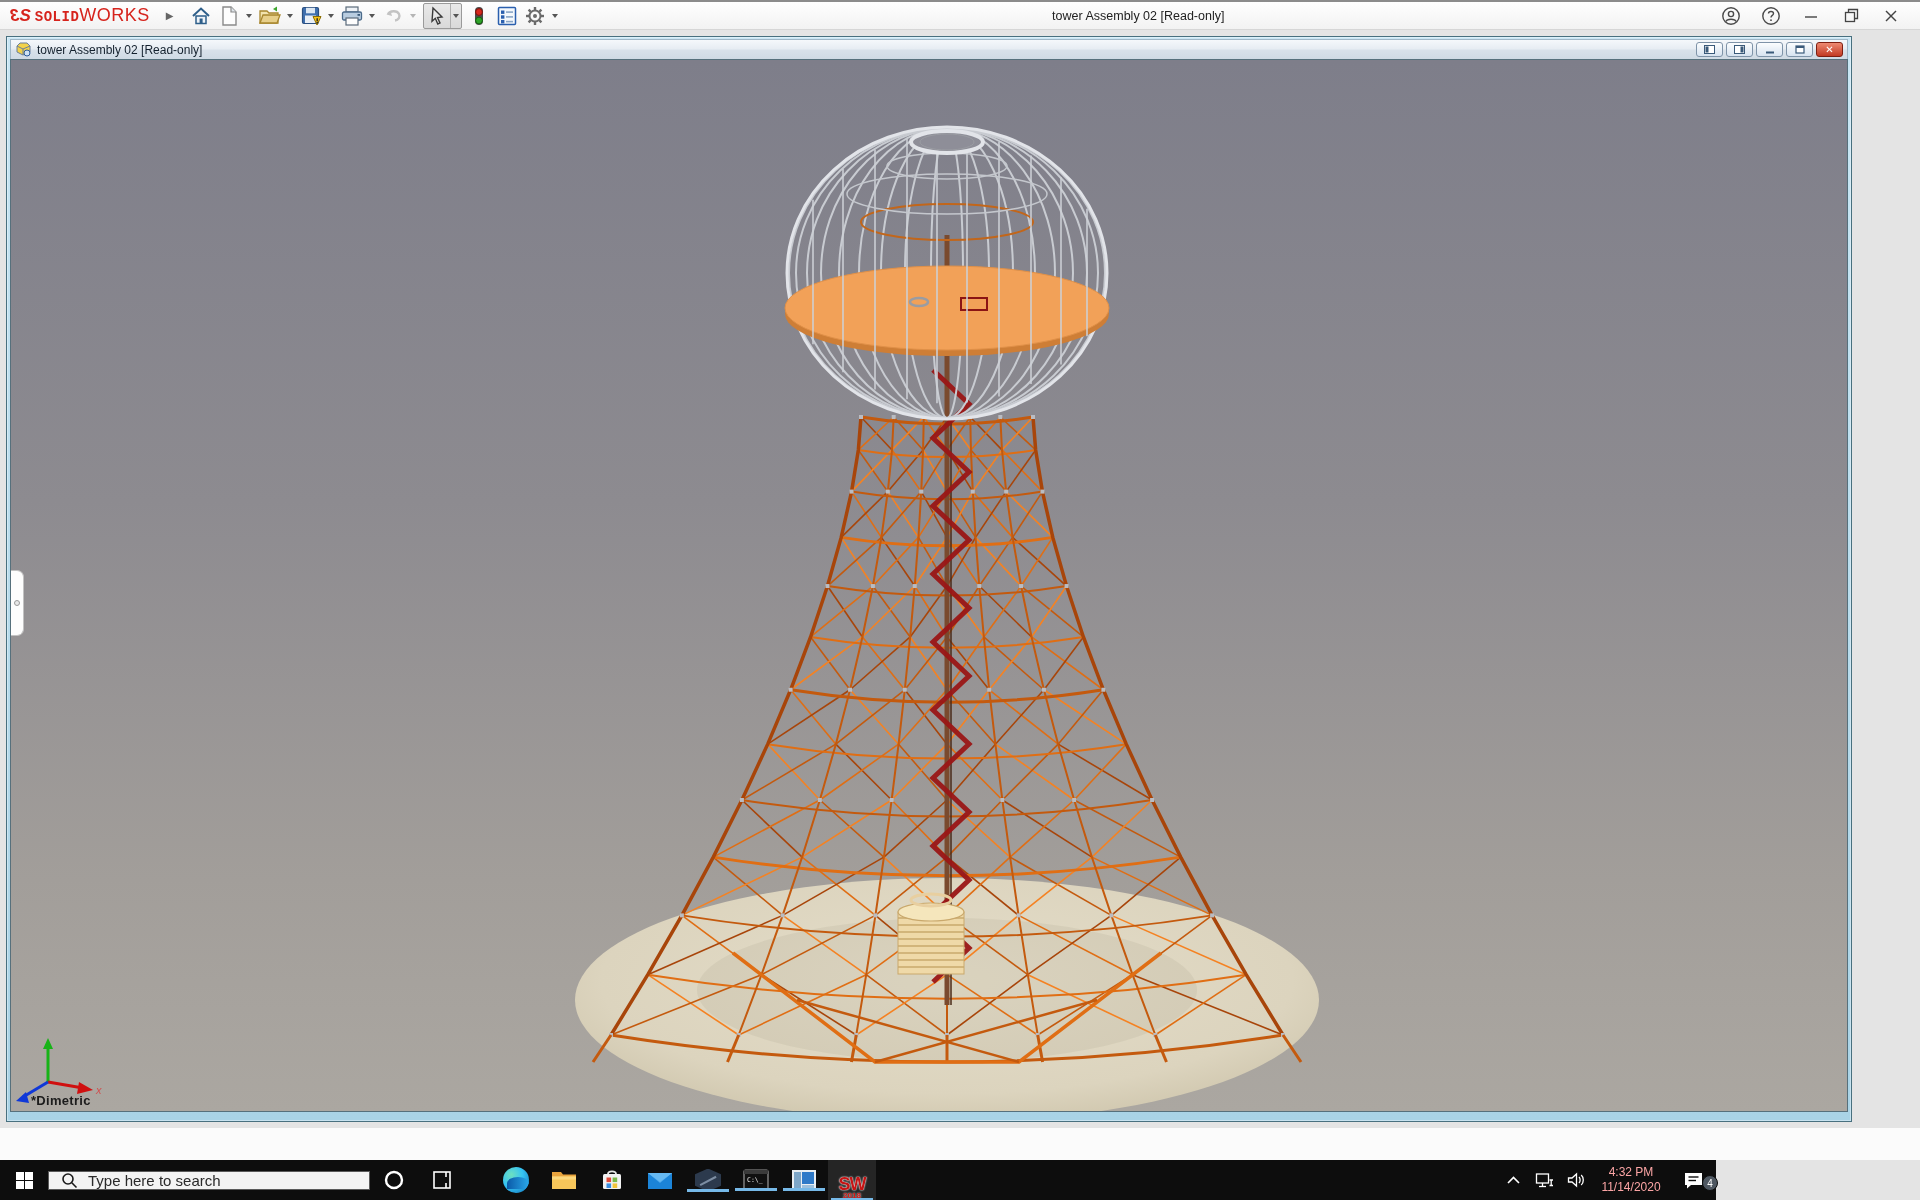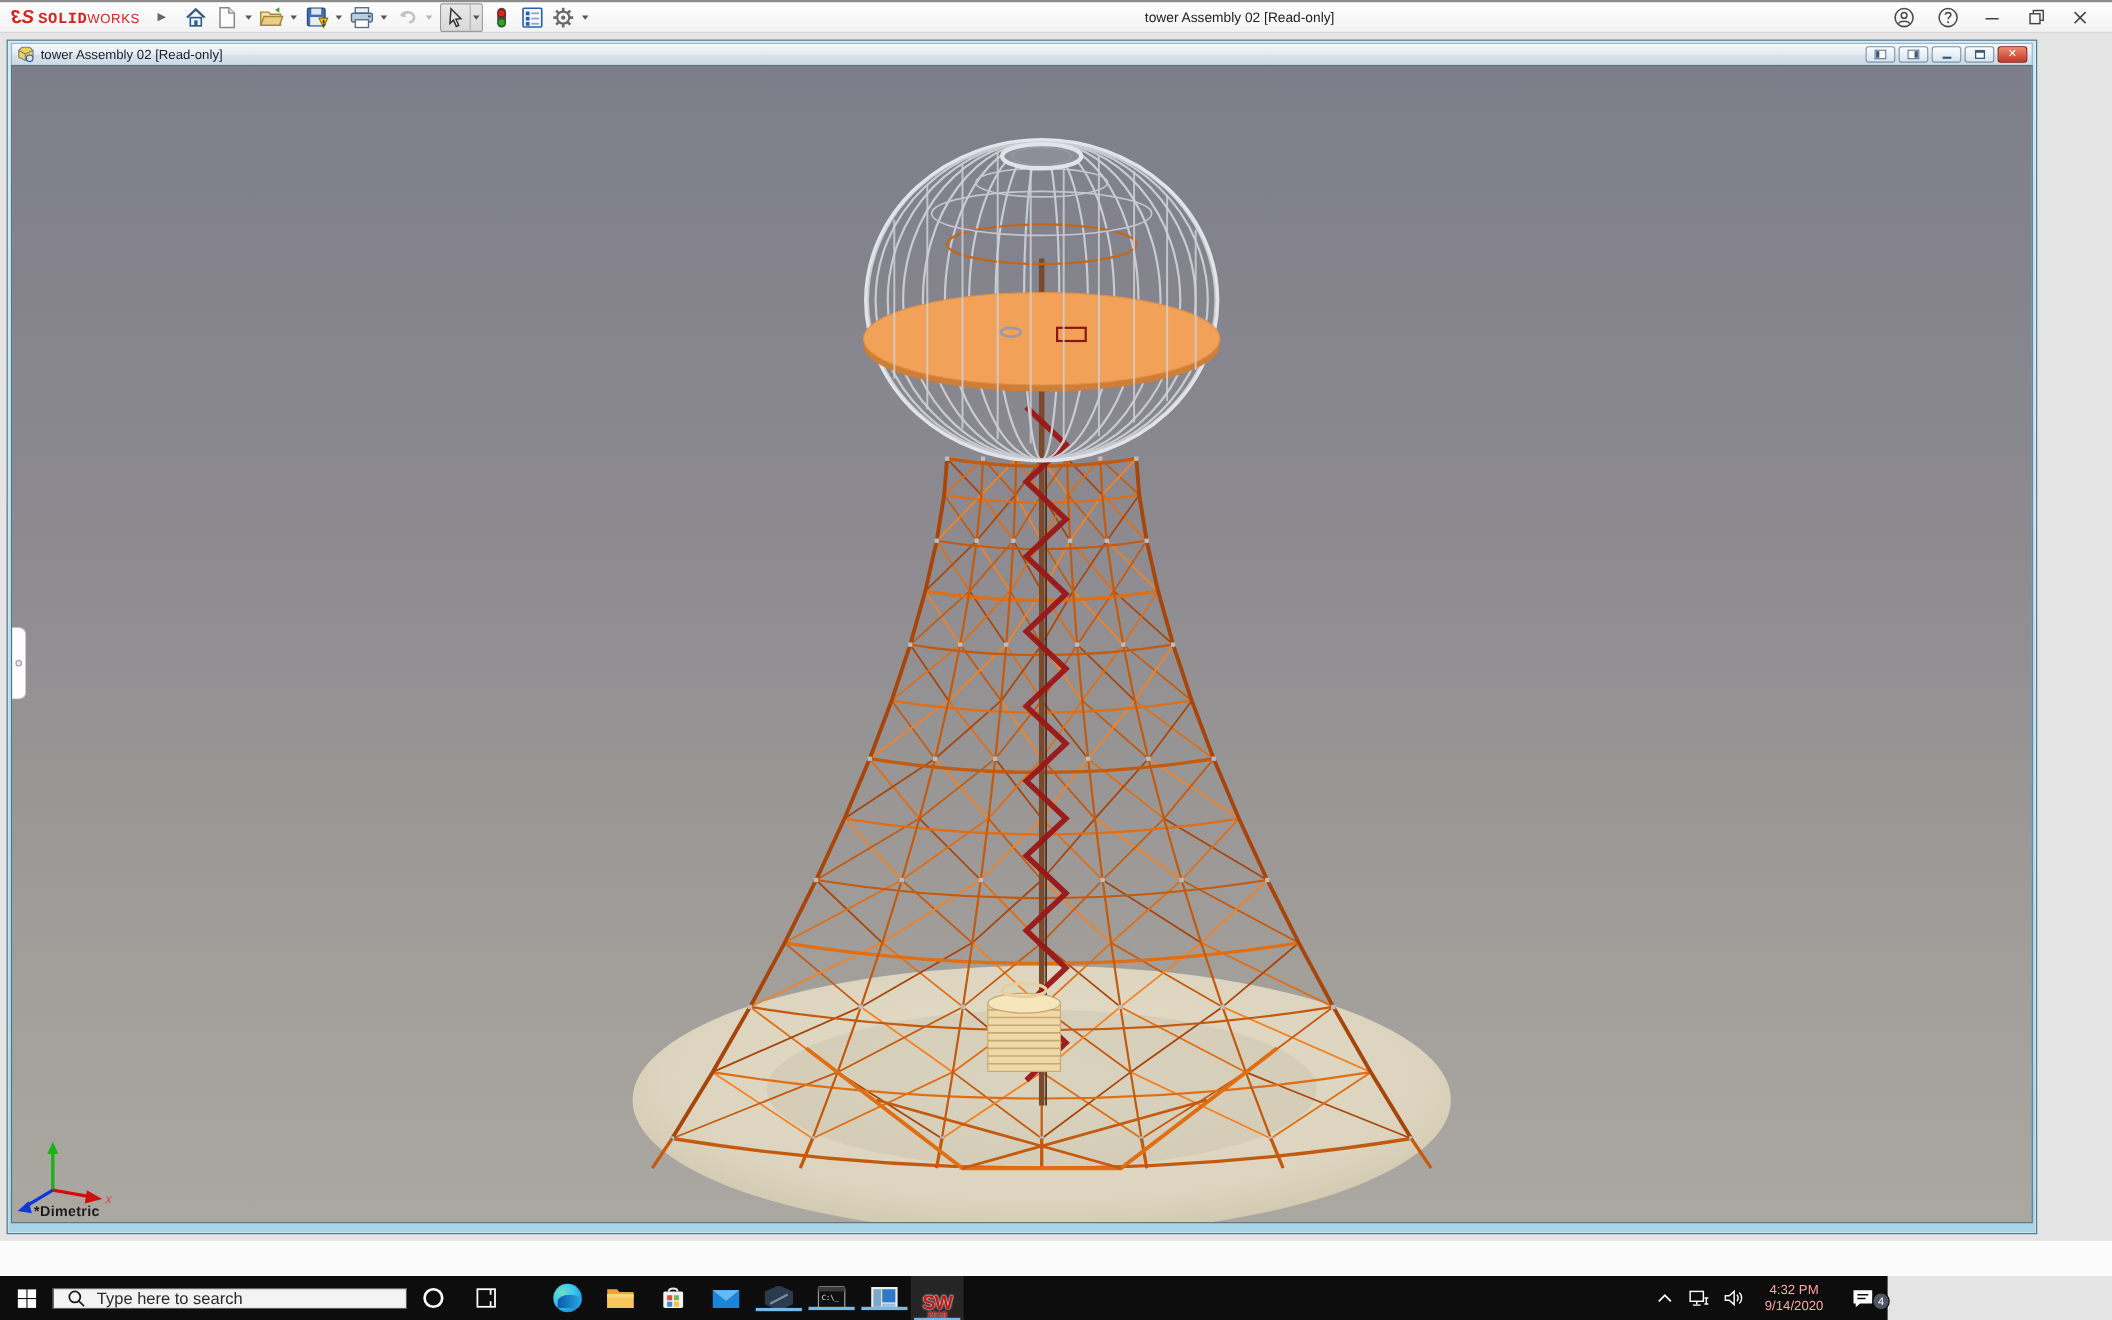--- a/index.html
+++ b/index.html
@@ -7,21 +7,21 @@
     font-family:"Liberation Sans","DejaVu Sans",sans-serif; background:#e4e4e4; }
 
   
   .appbar { position:absolute; left:0; top:0; width:1920px; height:30px;
     background:linear-gradient(#ffffff,#f2f2f2); border-top:2px solid #8c8c8c;
     border-bottom:1px solid #d6d6d6; display:flex; align-items:center; }
   .logo { display:flex; align-items:baseline; margin-left:10px; color:#d6231c; white-space:nowrap; }
   .logo .mark { font-weight:bold; font-style:italic; font-size:17px; margin-right:4px; }
   .logo .mark .flip { display:inline-block; transform:scaleX(-1); }
   .logo .b { font-weight:bold; font-size:14px; letter-spacing:.5px;font-family:Liberation Mono, monospace; }
-  .logo .l { font-weight:300; font-size:12px; letter-spacing:.5px; }
+  .logo .l { font-weight:300; font-size:18px; letter-spacing:.5px; }
   .flyout { color:#666; font-size:10px; margin:0 14px 0 16px; cursor:default; }
   .tb-group { display:flex; align-items:center; gap:2px; }
   .tb-btn { width:26px; height:26px; display:flex; align-items:center; justify-content:center; border-radius:3px; }
   .tb-caret { width:11px; height:26px; display:flex; align-items:center; justify-content:center; }
   .caret { width:0; height:0; border-left:3.5px solid transparent; border-right:3.5px solid transparent; border-top:4px solid #555; }
   .caret.dis { border-top-color:#b5b5b5; }
   .pressed-wrap { display:flex; align-items:center; border:1px solid #9a9a9a; background:linear-gradient(#e9e9e9,#d9d9d9); border-radius:2px; height:26px; margin:0 2px; }
   .pressed-wrap .tb-caret { border-left:1px solid #b0b0b0; height:24px; }
   .appbar-title { flex:1; text-align:center; font-size:12.5px; color:#222; }
   .appbar-right { display:flex; align-items:center; gap:10px; margin-right:14px; }
@@ -667,21 +667,21 @@
     </div>
     <div class="tray-slot" style="width:32px">
       <svg width="19" height="16" viewBox="0 0 19 16">
           <path d="M1.5 6 H5 L9.5 2 V14 L5 10 H1.5 Z" fill="none" stroke="#fff" stroke-width="1.3"></path>
           <path d="M12 5 C13.5 6.5,13.5 9.5,12 11 M14.2 3 C17 5.5,17 10.5,14.2 13" fill="none" stroke="#fff" stroke-width="1.3"></path>
         </svg>
     </div>
     <div class="tray-slot">
       <div class="clock">
         <div>4:32 PM</div>
-        <div>9/14/2020</div>
+        <div>11/14/2020</div>
       </div>
     </div>
     <div class="tray-slot" style="width:46px">
       <svg width="21" height="19" viewBox="0 0 21 19">
           <path d="M2 2 H19 V14 H8 L4 17.5 V14 H2 Z" fill="#fff"></path>
           <line x1="5.5" y1="6" x2="15.5" y2="6" stroke="#0d0d0d" stroke-width="1.4"></line>
           <line x1="5.5" y1="9.5" x2="13" y2="9.5" stroke="#0d0d0d" stroke-width="1.4"></line>
         </svg>
       <div class="badge">4</div>
     </div>

